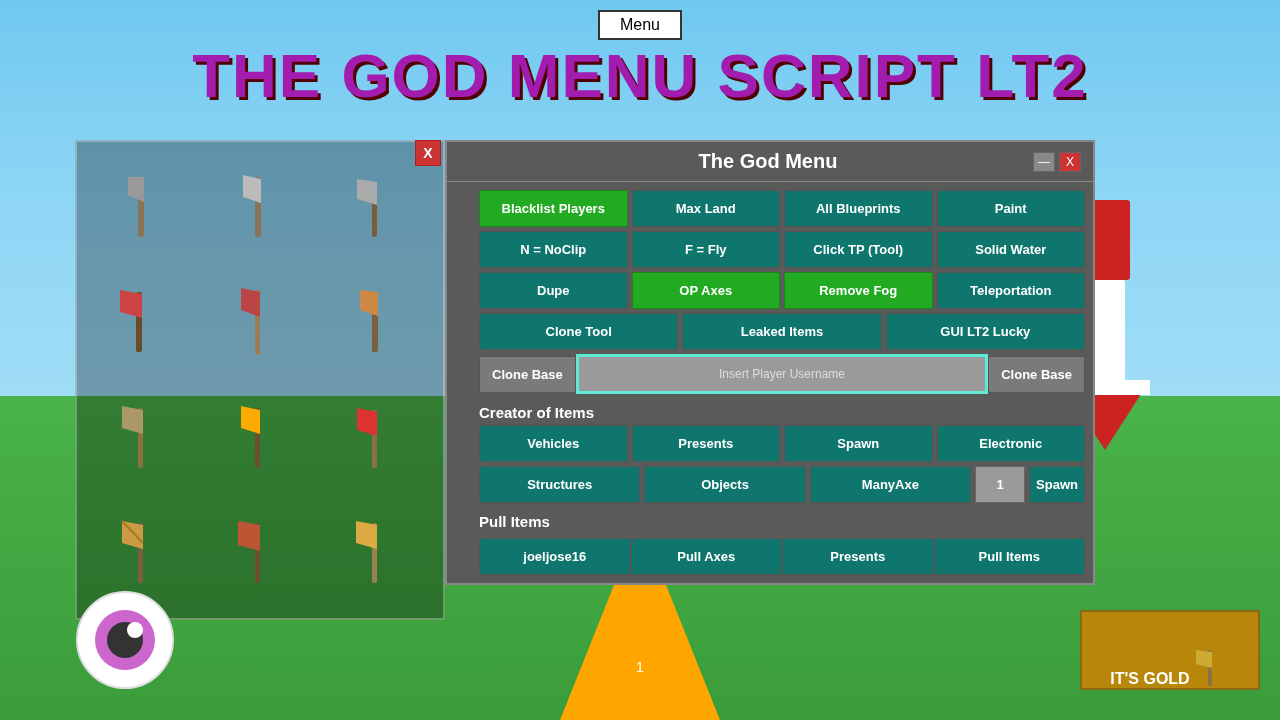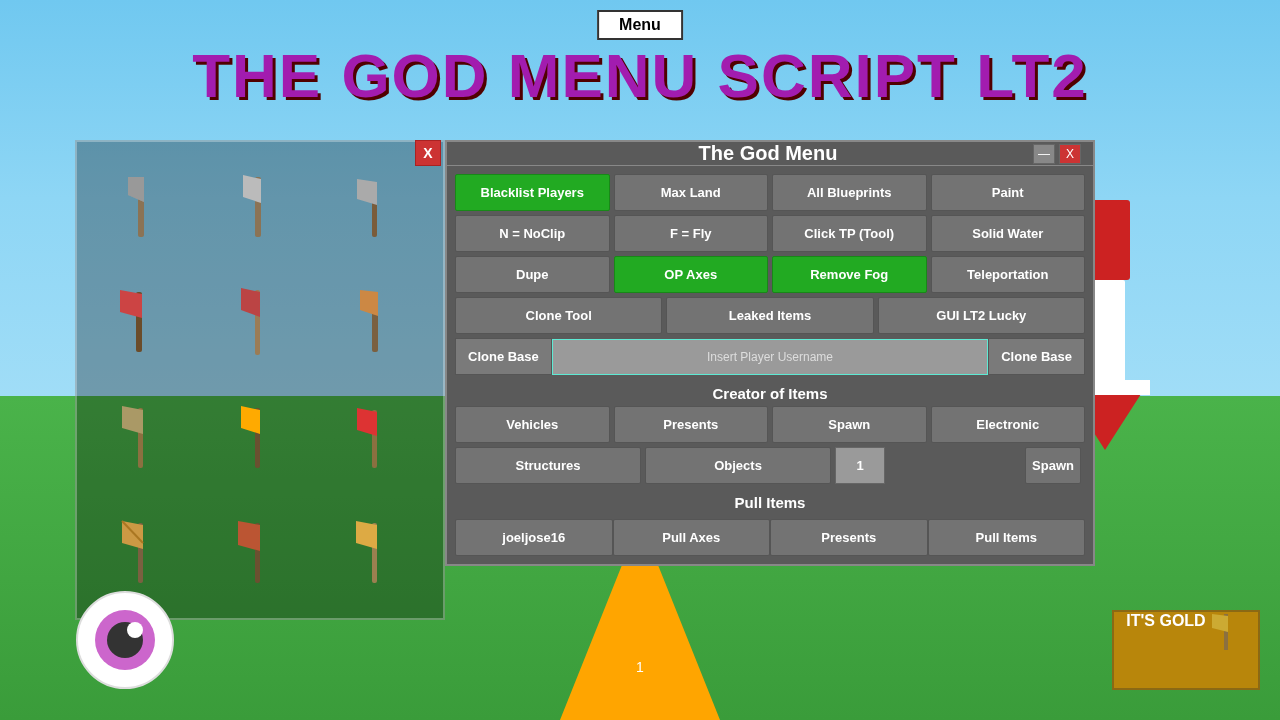--- a/index.html
+++ b/index.html
@@ -44,21 +44,21 @@
     
     .menu-btn-top {
       position: absolute;
       top: 10px;
       left: 50%;
       transform: translateX(-50%);
       background: white;
       border: 2px solid #333;
       padding: 4px 20px;
       font-size: 16px;
-      font-weight: bold;
+      font-weight: normal;
       z-index: 20;
       cursor: pointer;
     }
 
     
     .left-panel {
       position: absolute;
       left: 75px;
       top: 140px;
       width: 370px;
@@ -110,21 +110,21 @@
       left: 445px;
       top: 140px;
       width: 650px;
       background: #5a5a5a;
       border: 2px solid #888;
       z-index: 10;
     }
 
     .god-menu-titlebar {
       background: #5a5a5a;
-      padding: 0 12px;
+      padding: 8px 12px;
       display: flex;
       align-items: center;
       justify-content: space-between;
       border-bottom: 1px solid #888;
     }
 
     .god-menu-title {
       color: white;
       font-size: 20px;
       font-weight: bold;
@@ -150,34 +150,35 @@
       cursor: pointer;
     }
 
     .titlebar-btn.close {
       background: #cc3333;
     }
 
     .god-menu-body {
       padding: 8px;
       background: #5a5a5a;
+      margin-left: 24px;
     }
 
     
     .btn-row {
       display: grid;
       gap: 4px;
       margin-bottom: 4px;
     }
 
     .btn-row-4 { grid-template-columns: repeat(4, 1fr); }
     .btn-row-3 { grid-template-columns: repeat(3, 1fr); }
 
     .menu-btn {
-      background: #737373;
+      background: #0f766e;
       border: 1px solid #555;
       color: white;
       padding: 10px 6px;
       font-size: 13px;
       font-weight: bold;
       text-align: center;
       cursor: pointer;
       border-radius: 2px;
     }
 
@@ -200,38 +201,37 @@
       color: white;
       padding: 10px 12px;
       font-size: 13px;
       font-weight: bold;
       text-align: center;
       cursor: pointer;
     }
 
     .username-input {
       background: #9a9a9a;
-      border: 1px solid #5eead4;
+      border: 3px solid #5eead4;
       color: white;
       padding: 10px 8px;
       font-size: 12px;
       text-align: center;
       outline: none;
     }
 
     .username-input::placeholder {
       color: #ddd;
     }
 
     
     .section-header {
       color: white;
       font-size: 15px;
       font-weight: bold;
-      text-align: center;
       padding: 6px 0 4px 0;
     }
 
     
     .spawn-row {
       display: grid;
       grid-template-columns: 1fr 1fr 1fr auto auto;
       gap: 4px;
       margin-bottom: 4px;
     }
@@ -263,24 +263,24 @@
       height: 100px;
       z-index: 5;
     }
 
     
     .gold-item {
       position: absolute;
       bottom: 30px;
       right: 20px;
       background: #b8860b;
-      width: 148px;
+      width: 180px;
       height: 80px;
       display: flex;
-      align-items: flex-start;
+      align-items: flex-end;
       justify-content: center;
       z-index: 5;
       border: 2px solid #8b6914;
     }
 
     .gold-text {
       color: white;
       font-weight: bold;
       font-size: 16px;
     }
@@ -489,20 +489,21 @@
     <div class="btn-row btn-row-4">
       <button class="menu-btn">Vehicles</button>
       <button class="menu-btn">Presents</button>
       <button class="menu-btn">Spawn</button>
       <button class="menu-btn">Electronic</button>
     </div>
 
     <div class="spawn-row">
       <button class="menu-btn">Structures</button>
       <button class="menu-btn">Objects</button>
+      <button class="menu-btn">ManyAxe</button>
       <input class="spawn-count" type="text" value="1" style="width: 50px;">
       <button class="menu-btn">Spawn</button>
     </div>
 
     <div class="section-header">Pull Items</div>
 
     <div class="pull-items-row">
       <button class="menu-btn">joeljose16</button>
       <button class="menu-btn">Pull Axes</button>
       <button class="menu-btn">Presents</button>

